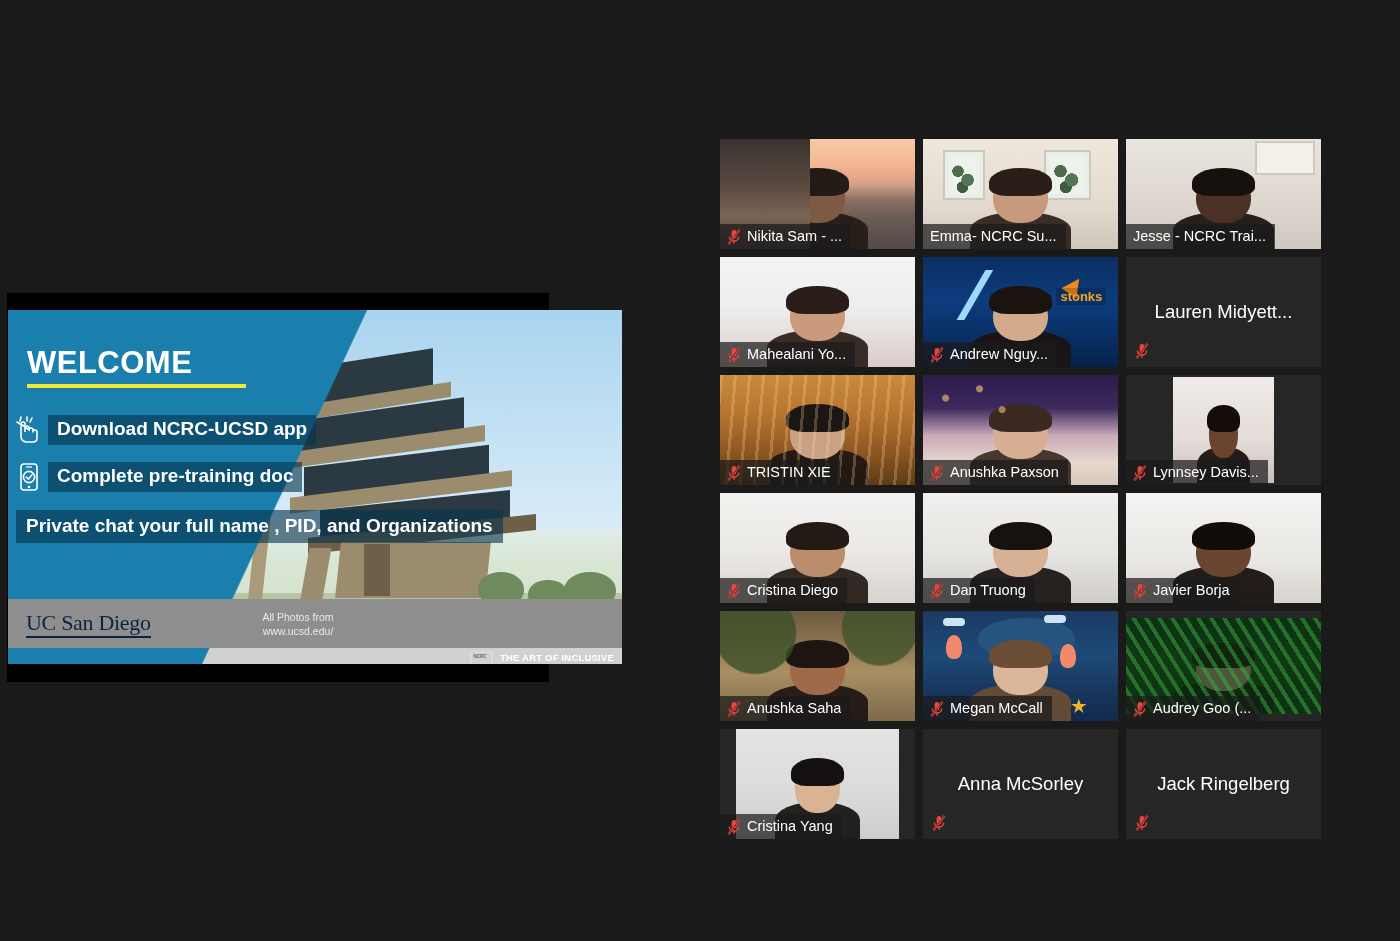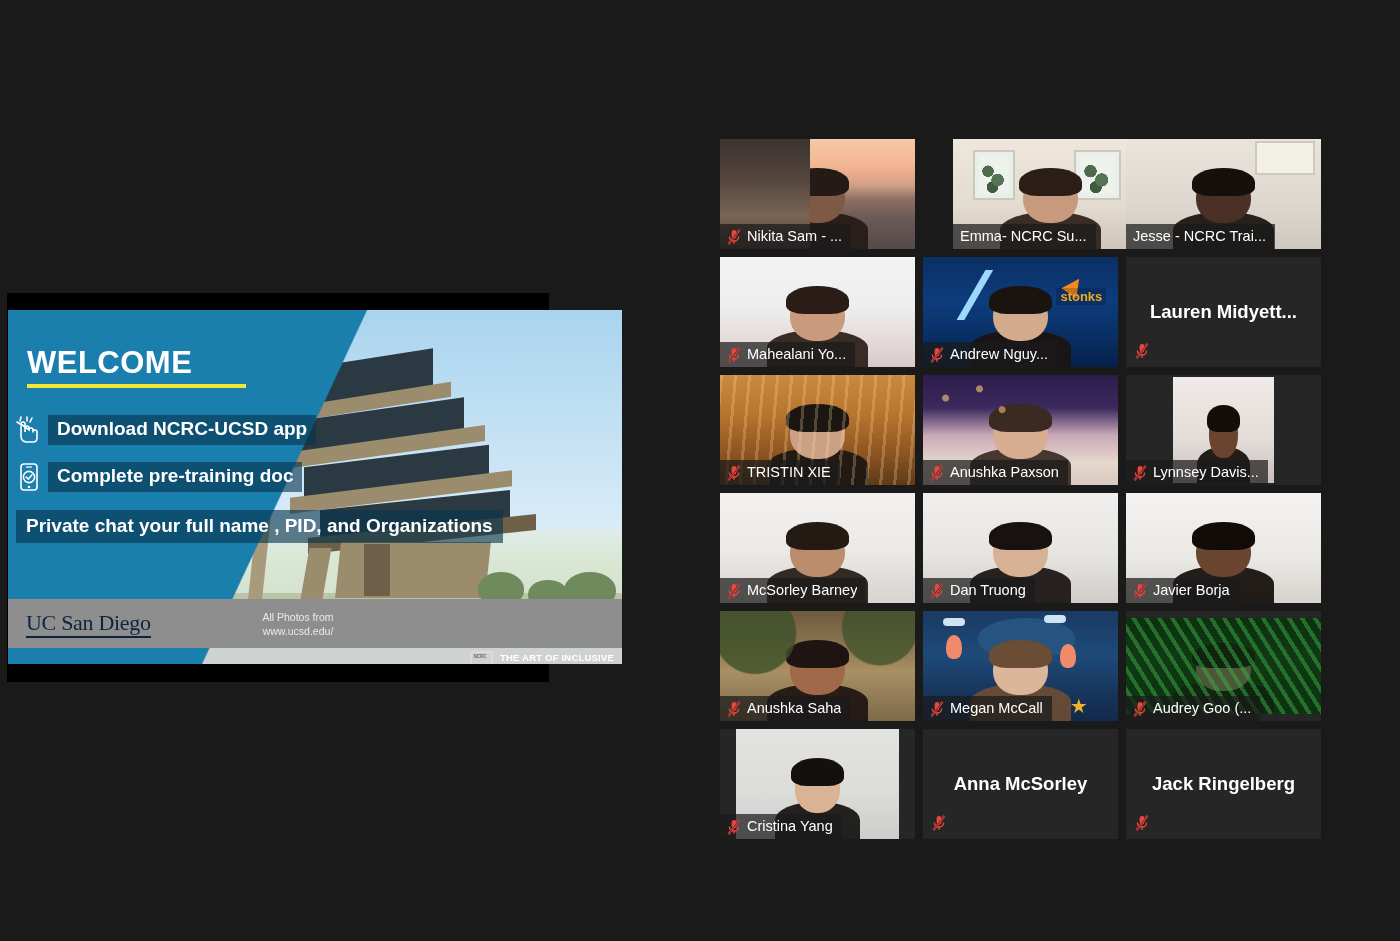--- a/index.html
+++ b/index.html
@@ -55,35 +55,35 @@
   .ncrc-block { position:absolute; right:8px; top:12px; display:flex; align-items:center; gap:1px;margin-top:40px; }
   .ncrc-mark { width:29px; height:26px; position:relative; }
   .ncrc-tag { color:#fff; font-size:9.5px; font-weight:bold; line-height:1.25; letter-spacing:.2px; }
 
   
   #grid { position:absolute; left:720px; top:139px; width:603px; height:700px;
     display:grid; grid-template-columns:repeat(3, 195px); grid-auto-rows:110px;
     column-gap:8px; row-gap:8px; }
 
   .tile { position:relative; width:195px; height:110px; background:#262626; overflow:hidden; }
-  .tile.active { outline:3px solid #e9f23c; outline-offset:-3px;margin-left:30px; }
+  .tile.active { outline:3px solid #e9f23c; outline-offset:-3px; }
   .tile .vid { position:absolute; inset:0; }
   .tile.inset .vid { left:24%; right:24%; top:2px; bottom:2px; }
   .tile.inset-w .vid { left:8%; right:8%; top:0; bottom:0; }
   .tile.letterbox .vid { left:0; right:0; top:7px; bottom:7px; }
 
   .namebar { position:absolute; left:0; bottom:0; height:25px;
     background:rgba(26,26,26,.72); display:flex; align-items:center;
     gap:6px; padding:0 9px 0 7px; max-width:100%; }
   .namebar .nm { color:#fff; font-size:14.5px; white-space:nowrap;
     overflow:hidden; text-overflow:clip; line-height:1; }
 
   .placeholder-name { position:absolute; left:0; right:0; top:0; bottom:0;
     display:flex; align-items:center; justify-content:center;
-    color:#fff; font-size:18.5px; font-weight:bold; padding:0 6px; text-align:center; }
+    color:#fff; font-size:18.5px; font-weight:normal; padding:0 6px; text-align:center; }
   .ph-mic { position:absolute; left:9px; bottom:8px; }
 
   .mic { width:14px; height:16px; flex:0 0 auto; display:block; }
 
   
   .v-nikita { background:
       linear-gradient(#f6c9a8 0%, #f3b894 22%, #e9a98c 33%, #cfa088 42%, #8e6f63 55%, #6b5a55 72%, #55494a 100%); }
   .v-nikita:after { content:""; position:absolute; left:0; top:0; width:46%; height:100%;
       background:linear-gradient(#3a3330, #57483f 40%, #7a6455 70%, #463c38); }
 
@@ -394,21 +394,21 @@
           <span class="head" style="left:34%; bottom:48%; width:32%; height:26%; background:#241a14; border-radius:50% 50% 30% 30%;"></span>
         </div>
         <div class="namebar">
           <svg class="mic" viewBox="0 0 14 16">
             <rect x="4.6" y="1" width="4.8" height="8.4" rx="2.4" fill="#e8453c"></rect>
             <path d="M2.4 7.4 a4.6 4.6 0 0 0 9.2 0" fill="none" stroke="#e8453c" stroke-width="1.5"></path>
             <rect x="6.3" y="11.6" width="1.5" height="3.1" fill="#e8453c"></rect>
             <line x1="1.4" y1="15.2" x2="12.6" y2="0.8" stroke="#e8453c" stroke-width="2.2"></line>
             <line x1="1.4" y1="15.2" x2="12.6" y2="0.8" stroke="#1a1a1a" stroke-width="0.7"></line>
           </svg>
-          <span class="nm">McSorley Barney</span>
+          <span class="nm">Cristina Diego</span>
         </div>
       </div>
       <div class="tile">
         <div class="vid v-dan">
           <span class="torso" style="left:24%; bottom:0; width:52%; height:34%; background:#171110; opacity:.92;"></span>
           <span class="head" style="left:36%; bottom:24%; width:28%; height:46%; background:#d6b193;"></span>
           <span class="head" style="left:34%; bottom:48%; width:32%; height:26%; background:#171110; border-radius:50% 50% 30% 30%;"></span>
         </div>
         <div class="namebar">
           <svg class="mic" viewBox="0 0 14 16">

